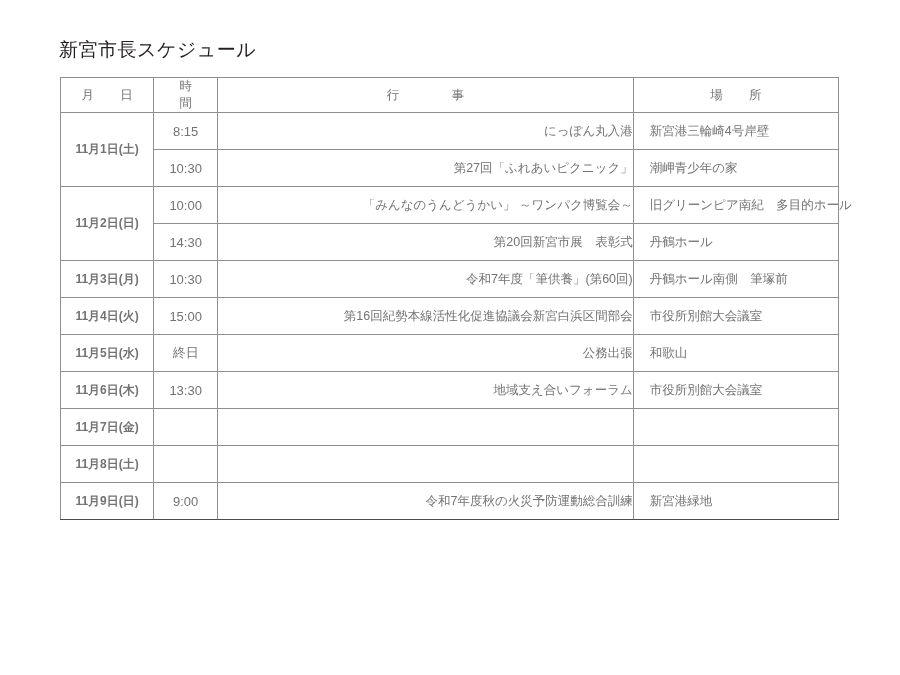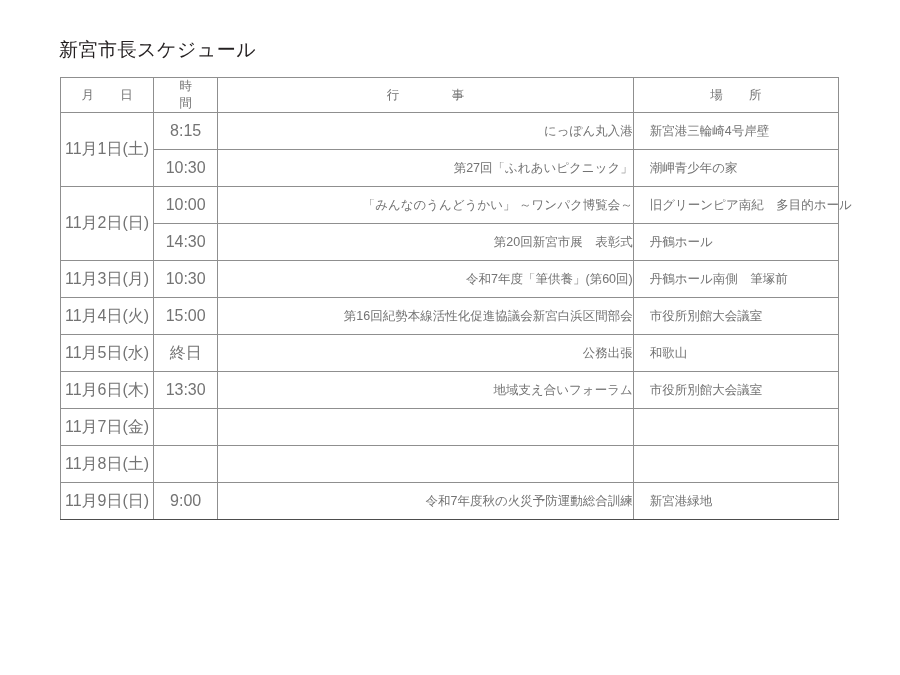--- a/index.html
+++ b/index.html
@@ -72,26 +72,27 @@
     letter-spacing: 1.6em;
     padding-left: 1.6em;
     display: inline-block;
   }
 
   tbody tr { height: 37px; }
 
   td.date {
     text-align: center;
     white-space: nowrap;
-    font-size: 16px;
+    font-size: 12px;
+    font-weight: bold;
   }
   td.time {
     text-align: center;
     white-space: nowrap;
-    font-size: 16px;
+    font-size: 13px;
   }
   td.event {
     text-align: right;
     padding-left: 6px;
     white-space: nowrap;
     font-size: 12.5px;
     margin-top: 24px;
   }
   td.place {
     text-align: left;

